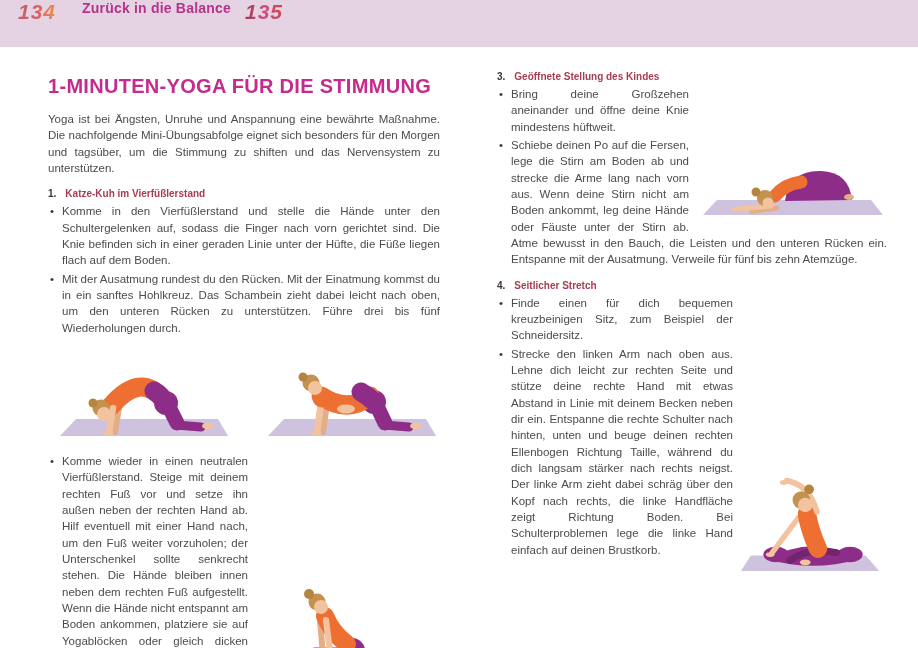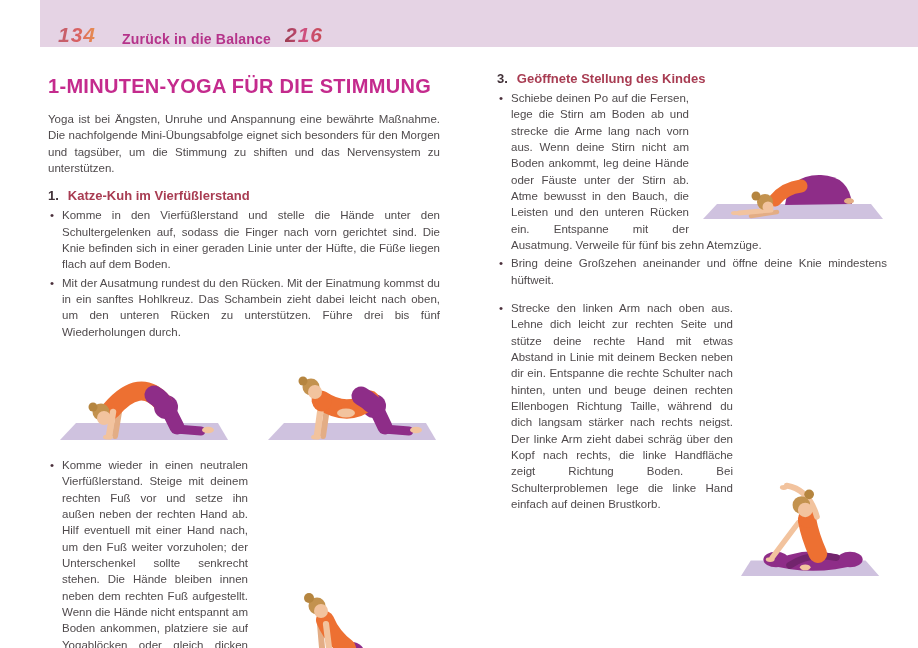--- a/index.html
+++ b/index.html
@@ -1,39 +1,39 @@
 <!DOCTYPE html>
 <html lang="de"><head>
 <meta charset="utf-8">
 <style>
   html,body{margin:0;padding:0;background:#ffffff;}
   .page{width:918px;height:648px;overflow:hidden;background:#ffffff;
         font-family:"Liberation Sans", sans-serif;color:#4f4a4c;position:relative;}
 
   
-  .topbar{height:47px;background:#e5d3e4;display:flex;align-items:flex-end;margin-left:40px;}
+  .topbar{height:47px;background:#e5d3e4;display:flex;align-items:flex-start;}
   .pn{font-weight:700;font-style:italic;font-size:21px;letter-spacing:1px;
       background-clip:text;-webkit-background-clip:text;color:transparent;}
   .pn-left{margin-left:18px;background-image:linear-gradient(90deg,#c05f6e,#d85f63,#e8914f);}
   .pn-right{margin:0 20px 0 14px;background-image:linear-gradient(90deg,#9c3c50,#cf4f7f,#c64b55);}
   .crumb{font-size:14px;font-weight:700;color:#b5338a;letter-spacing:.2px;}
   .crumb-left{margin-left:26px;}
   .crumb-right{margin-left:auto;}
 
   
   .spread{display:flex;gap:57px;padding:24px 31px 0 48px;}
   .col{box-sizing:border-box;}
   .col-left{width:392px;}
   .col-right{width:390px;}
 
   .title{font-size:20px;font-weight:700;color:#c42b8d;letter-spacing:.3px;margin:4px 0 13px;}
   .intro{font-size:11.5px;line-height:1.42;text-align:justify;margin:0 0 10px;}
 
   section{margin-top:12px;}
-  .sec-head{font-size:13px;font-weight:700;margin-bottom:4px;}
+  .sec-head{font-size:10px;font-weight:700;margin-bottom:4px;}
   .sec-num{color:#413138;margin-right:9px;}
   .sec-title{color:#a83c52;}
 
   .flow{overflow:visible;}
   .bullet{position:relative;padding-left:14px;text-align:justify;
           font-size:11.5px;line-height:1.42;margin-bottom:2px;hyphens:auto;}
   .bullet::before{content:"\2022";position:absolute;left:2px;top:0;color:#4a2e3a;}
 
   .illus-row{display:flex;justify-content:space-between;margin:10px 2px 0 2px;}
   .fl{shape-margin:6px;}
@@ -43,21 +43,21 @@
   svg{display:block;}
 </style>
 </head>
 <body>
 
 <div class="page">
 
   <header class="topbar">
     <span class="pn pn-left">134</span>
     <span class="crumb crumb-left">Zurück in die Balance</span>
-    <span class="pn pn-right">216</span>
+    <span class="pn pn-right">135</span>
   </header>
 
   <div class="spread">
 
     <div class="col col-left">
       <h1 class="title">1-MINUTEN-YOGA FÜR DIE STIMMUNG</h1>
       <p class="intro">Yoga ist bei Ängsten, Unruhe und Anspannung eine bewährte Maßnahme. Die nachfolgende Mini-Übungsabfolge eignet sich besonders für den Morgen und tagsüber, um die Stimmung zu shiften und das Nervensystem zu unterstützen.</p>
 
       <section>
         <div class="sec-head">
@@ -145,45 +145,49 @@
               <ellipse cx="150" cy="41" rx="5" ry="3" fill="#e3ad85"></ellipse>
               <path d="M102,26 Q86,28 76,40" stroke="#ed7032" stroke-width="13" stroke-linecap="round" fill="none"></path>
               <path d="M78,52 L52,56" stroke="#e3ad85" stroke-width="4.5" stroke-linecap="round" fill="none"></path>
               <path d="M72,50 L40,53" stroke="#f2c39e" stroke-width="5" stroke-linecap="round" fill="none"></path>
               <ellipse cx="36" cy="53" rx="4" ry="2" fill="#f2c39e"></ellipse>
               <circle cx="66" cy="42" r="8" fill="#c3924e"></circle>
               <circle cx="69" cy="47" r="5.5" fill="#f2c39e"></circle>
               <circle cx="57" cy="36" r="4.5" fill="#b5853f"></circle>
             </svg>
           </div>
+          <div class="bullet">Bring deine Großzehen aneinander und öffne deine Knie mindestens hüftweit.</div>
           <div class="bullet">Schiebe deinen Po auf die Fersen, lege die Stirn am Boden ab und strecke die Arme lang nach vorn aus. Wenn deine Stirn nicht am Boden ankommt, leg deine Hände oder Fäuste unter der Stirn ab. Atme bewusst in den Bauch, die Leisten und den unteren Rücken ein. Entspanne mit der Ausatmung. Verweile für fünf bis zehn Atemzüge.</div>
-          <div class="bullet">Bring deine Großzehen aneinander und öffne deine Knie mindestens hüftweit.</div>
         </div>
       </section>
 
       <section>
+        <div class="sec-head">
+          <span class="sec-num">4.</span><span class="sec-title">Seitlicher Stretch</span>
+        </div>
         <div class="flow">
           <div class="fl fl-side">
             <svg viewBox="0 0 150 118" width="146" height="115">
               <polygon points="10,95 128,95 142,111 0,111" fill="#cfc2df"></polygon>
               <path d="M28,99 Q74,72 120,99 Q74,112 28,99 Z" fill="#8e2d88"></path>
               <ellipse cx="36" cy="94" rx="13" ry="8" fill="#8e2d88"></ellipse>
               <ellipse cx="112" cy="94" rx="13" ry="8" fill="#8e2d88"></ellipse>
               <path d="M98,92 Q70,86 50,100" stroke="#72246d" stroke-width="7" stroke-linecap="round" fill="none"></path>
               <ellipse cx="66" cy="102" rx="5.5" ry="3" fill="#f2c39e"></ellipse>
               <path d="M59,56 L32,92" stroke="#f2c39e" stroke-width="5.5" stroke-linecap="round" fill="none"></path>
               <ellipse cx="30" cy="94" rx="4.5" ry="2.5" fill="#f2c39e"></ellipse>
               <path d="M79,88 Q71,70 68,54" stroke="#ed7032" stroke-width="19" stroke-linecap="round" fill="none"></path>
               <circle cx="68" cy="52" r="9.5" fill="#ed7032"></circle>
               <path d="M78,50 Q70,22 47,18" stroke="#f2c39e" stroke-width="6" stroke-linecap="round" fill="none"></path>
               <ellipse cx="44" cy="20" rx="4" ry="2.5" fill="#f2c39e"></ellipse>
               <circle cx="62" cy="38" r="9" fill="#c3924e"></circle>
               <circle cx="66" cy="43" r="7.5" fill="#f2c39e"></circle>
               <circle cx="70" cy="27" r="5" fill="#b5853f"></circle>
             </svg>
           </div>
+          <div class="bullet">Finde einen für dich bequemen kreuzbeinigen Sitz, zum Beispiel der Schneidersitz.</div>
           <div class="bullet">Strecke den linken Arm nach oben aus. Lehne dich leicht zur rechten Seite und stütze deine rechte Hand mit etwas Abstand in Linie mit deinem Becken neben dir ein. Entspanne die rechte Schulter nach hinten, unten und beuge deinen rechten Ellenbogen Richtung Taille, während du dich langsam stärker nach rechts neigst. Der linke Arm zieht dabei schräg über den Kopf nach rechts, die linke Handfläche zeigt Richtung Boden. Bei Schulterproblemen lege die linke Hand einfach auf deinen Brustkorb.</div>
         </div>
       </section>
 
     </div>
   </div>
 </div>
 
 </body></html>

